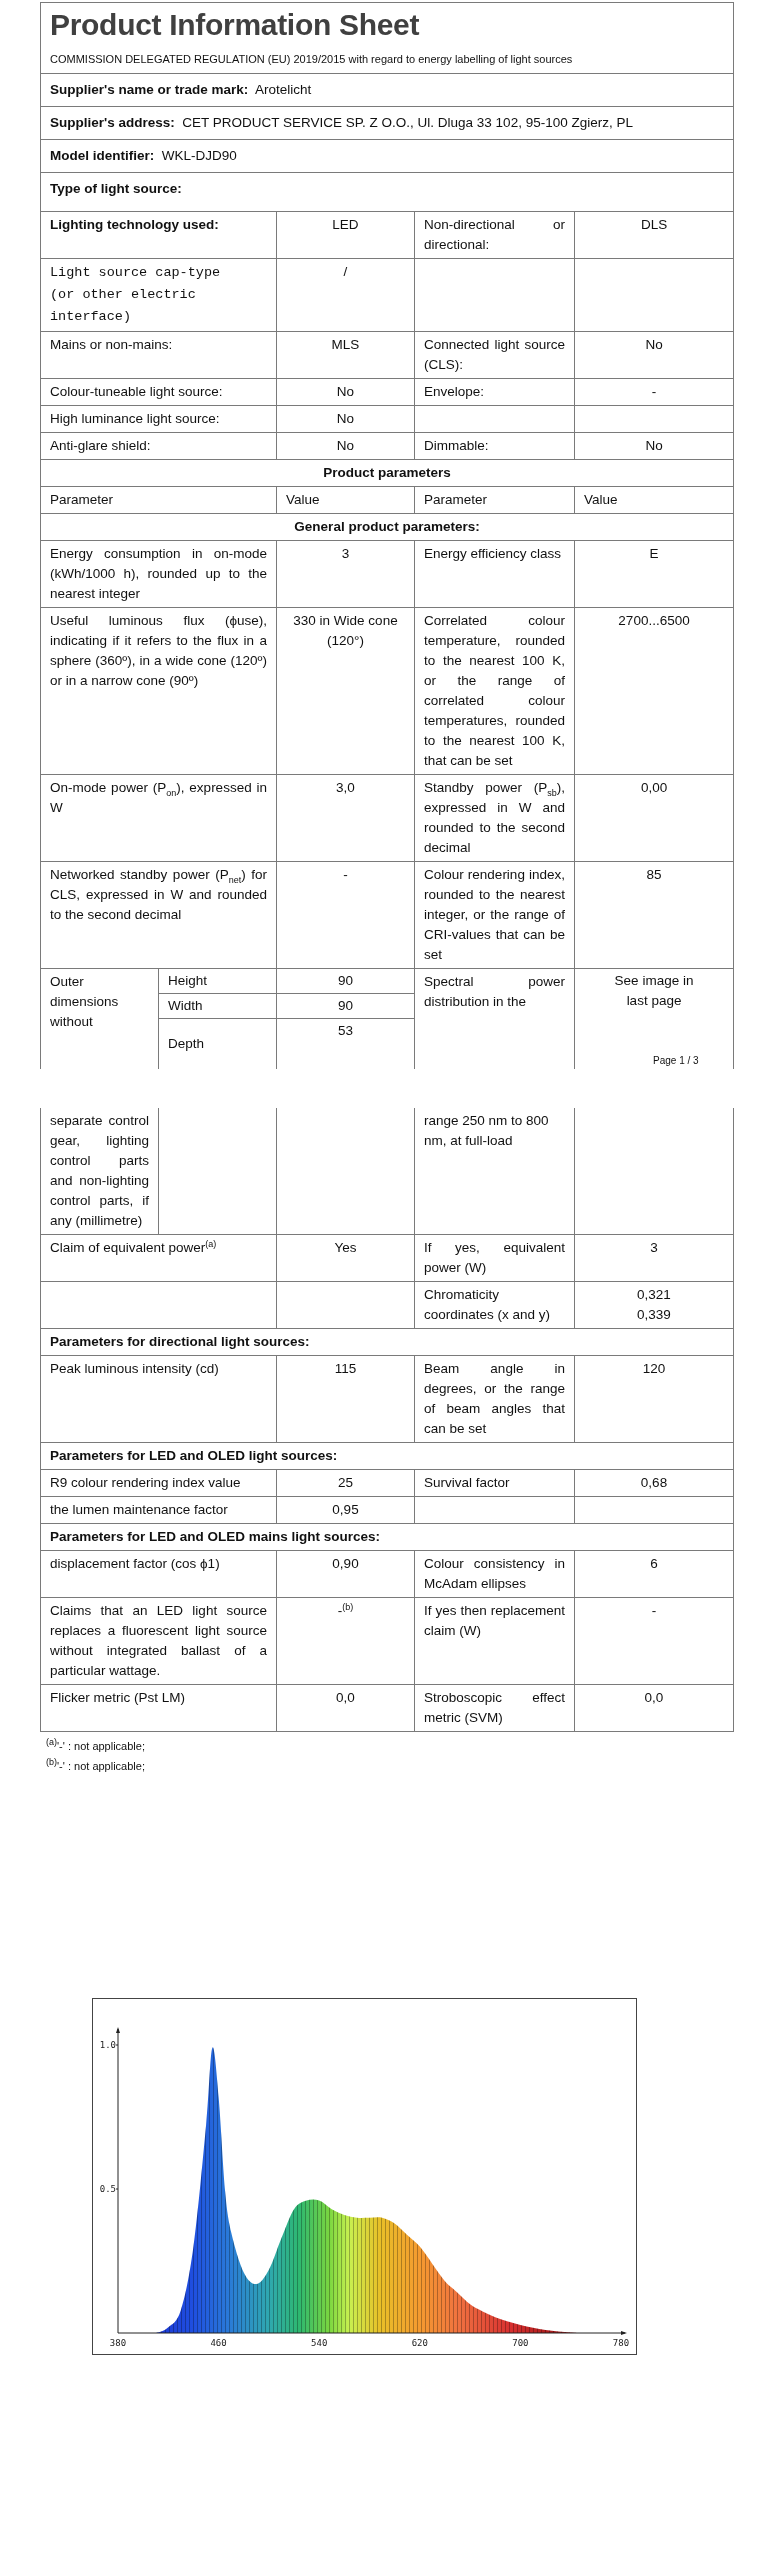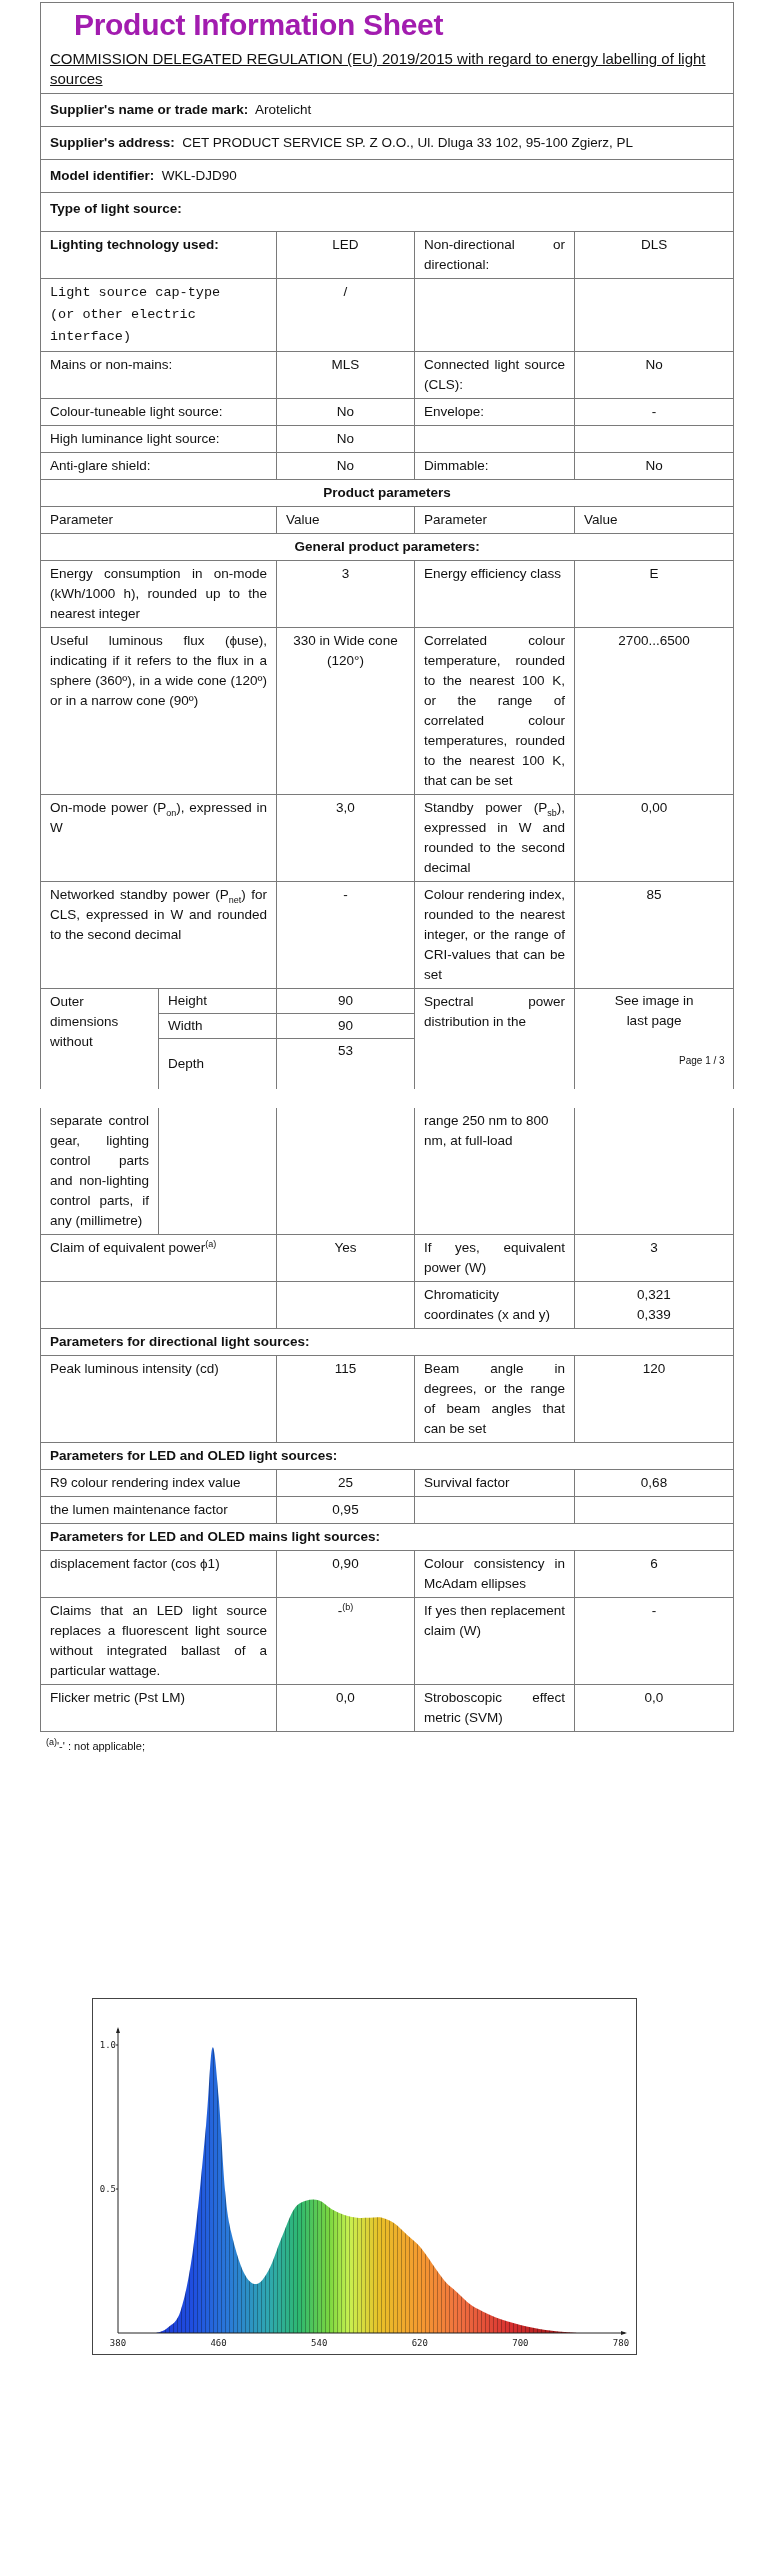--- a/index.html
+++ b/index.html
@@ -5,24 +5,24 @@
   html,body{margin:0;padding:0;background:#fff;}
   body{width:776px;height:2560px;position:relative;overflow:hidden;font-family:"Liberation Sans",sans-serif;color:#111;}
   .page{position:absolute;left:40px;width:693px;}
   table{border-collapse:collapse;width:693px;table-layout:fixed;font-size:13.5px;line-height:20px;}
   td{border:1px solid #7a7a7a;padding:3px 9px 3px 9px;vertical-align:top;}
   .c{text-align:center;}
   .j{text-align:justify;text-align-last:auto;}
   .b{font-weight:bold;}
   .sec{font-weight:bold;}
   .hdr-cell{padding:6px 9px;}
-  .title{font-size:30px;font-weight:bold;color:#a21caf;line-height:36px;padding:4px 0 0 0;letter-spacing:-0.3px;margin-left:24px;}
-  .reg{font-size:15px;line-height:20px;padding:6px 0 4px 0;text-decoration:underline;}
+  .title{font-size:30px;font-weight:bold;color:#404040;line-height:36px;padding:4px 0 0 0;letter-spacing:-0.3px;}
+  .reg{font-size:11px;line-height:20px;padding:6px 0 4px 0;}
   sub,sup{font-size:9px;line-height:0;}
-  .pagenum{position:absolute;left:655px;top:1055px;font-size:10px;padding-left:24px;}
+  .pagenum{position:absolute;left:629px;top:1055px;font-size:10px;padding-left:24px;}
   .chart{position:absolute;left:92px;top:1998px;width:543px;height:355px;border:1px solid #444;background:#fff;}
 </style>
 </head>
 <body>
 
 <div class="page" style="top:2px;">
   <table>
     <colgroup>
       <col style="width:118px">
         <col style="width:118px">
@@ -228,20 +228,21 @@
     <tr>
       <td colspan="2">Flicker metric (Pst LM)</td>
       <td class="c">0,0</td>
       <td class="j">Stroboscopic effect metric (SVM)</td>
       <td class="c">0,0</td>
     </tr>
   </tbody>
     </table>
   <div style="margin-top:4px;font-size:11px;line-height:20px;padding-left:6px;">
     <div><sup>(a)</sup><span>'-' : not applicable;</span></div>
+    <div><sup>(b)</sup><span>'-' : not applicable;</span></div>
   </div>
 </div>
 
 <div class="chart">
   <svg id="spd" width="543" height="355" viewBox="0 0 543 355">
     <defs>
       <linearGradient id="rainbow" x1="0" x2="1" y1="0" y2="0">
         <stop offset="0.00" stop-color="#1a22c8"></stop>
         <stop offset="0.15" stop-color="#1f4fe0"></stop>
         <stop offset="0.22" stop-color="#2a7ad8"></stop>

